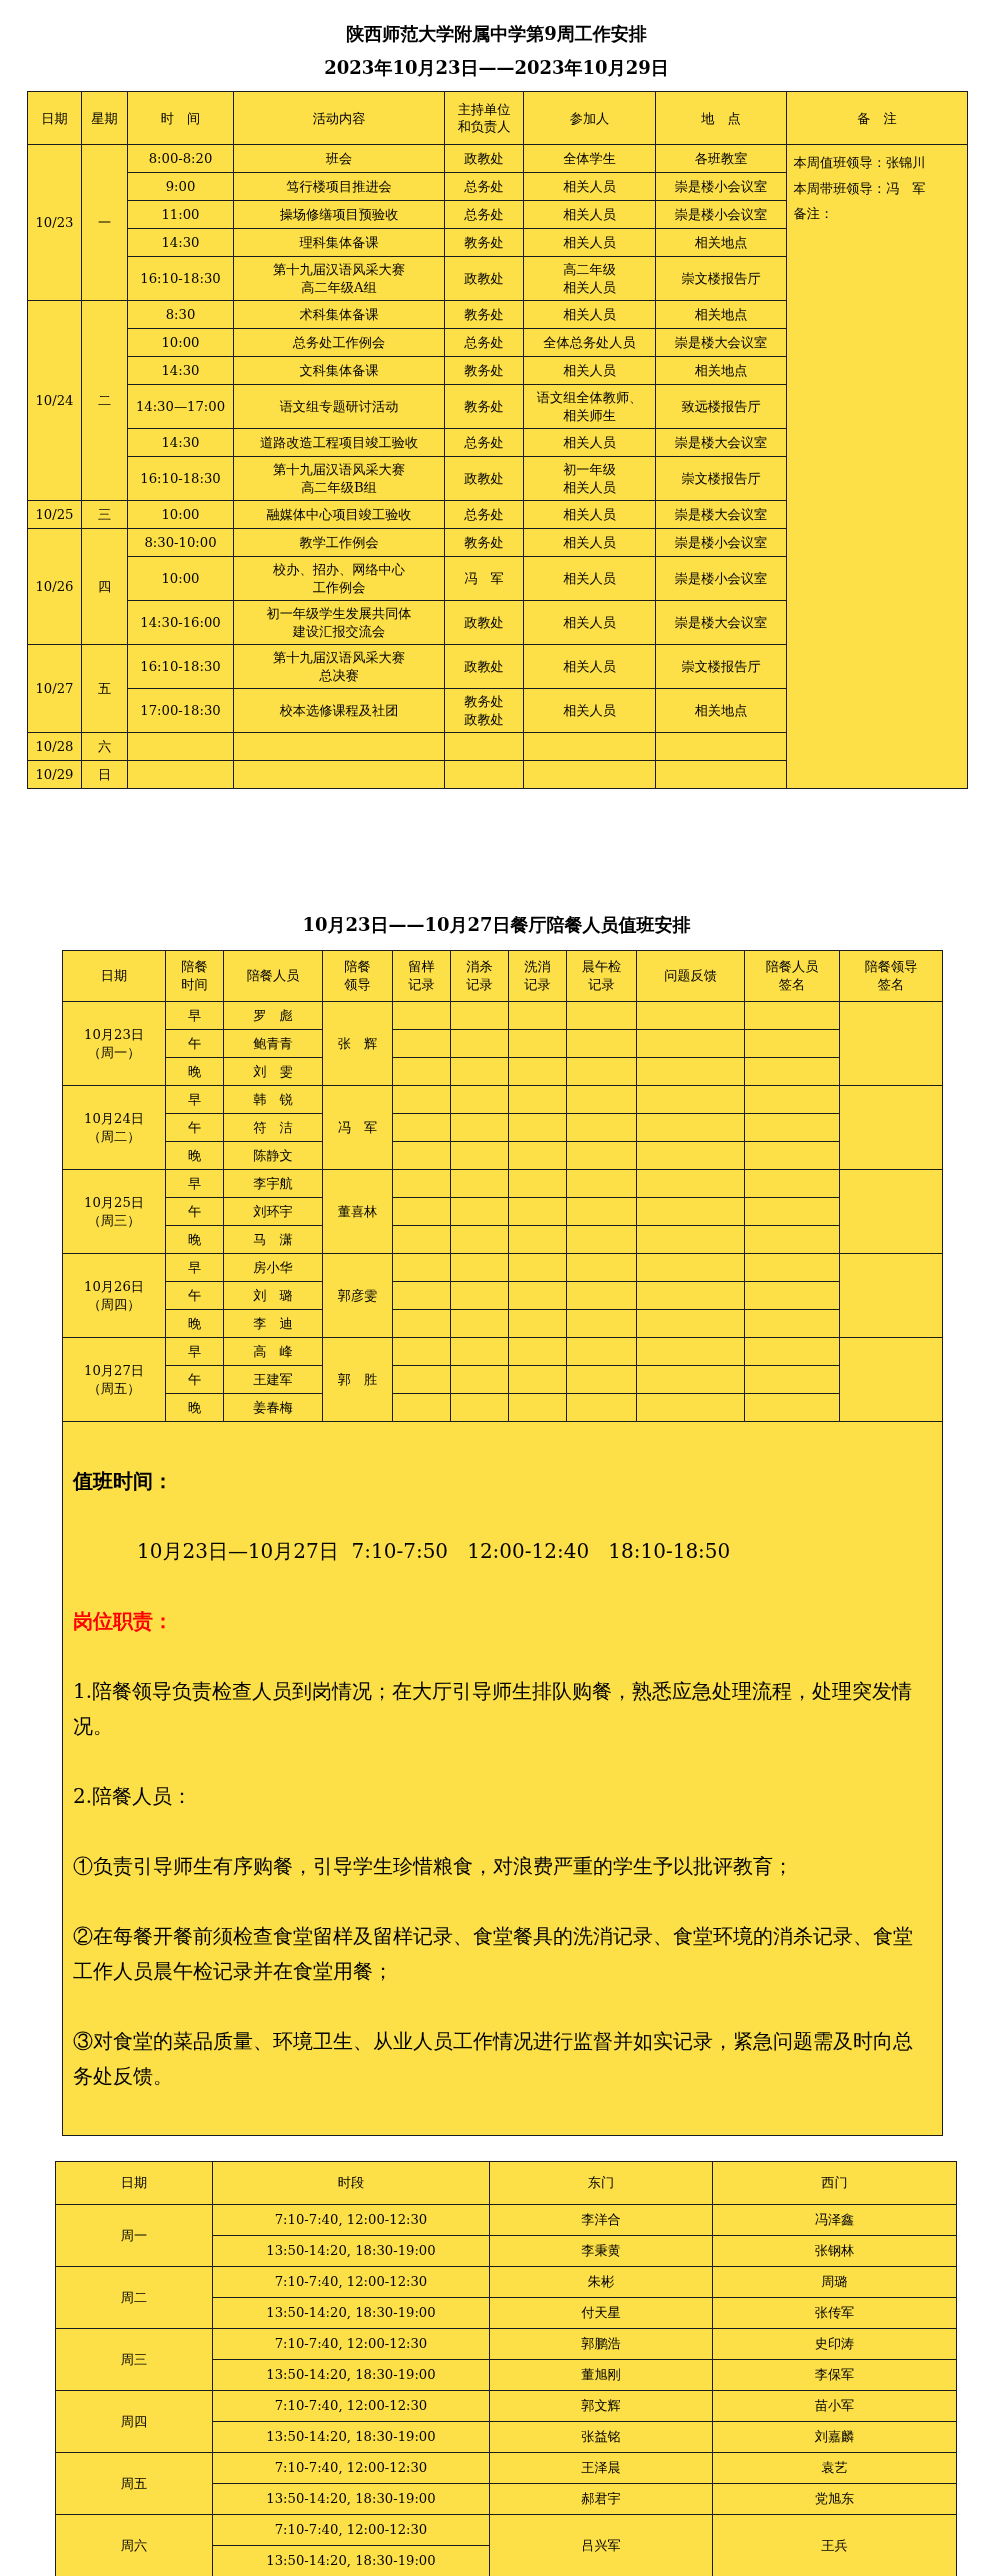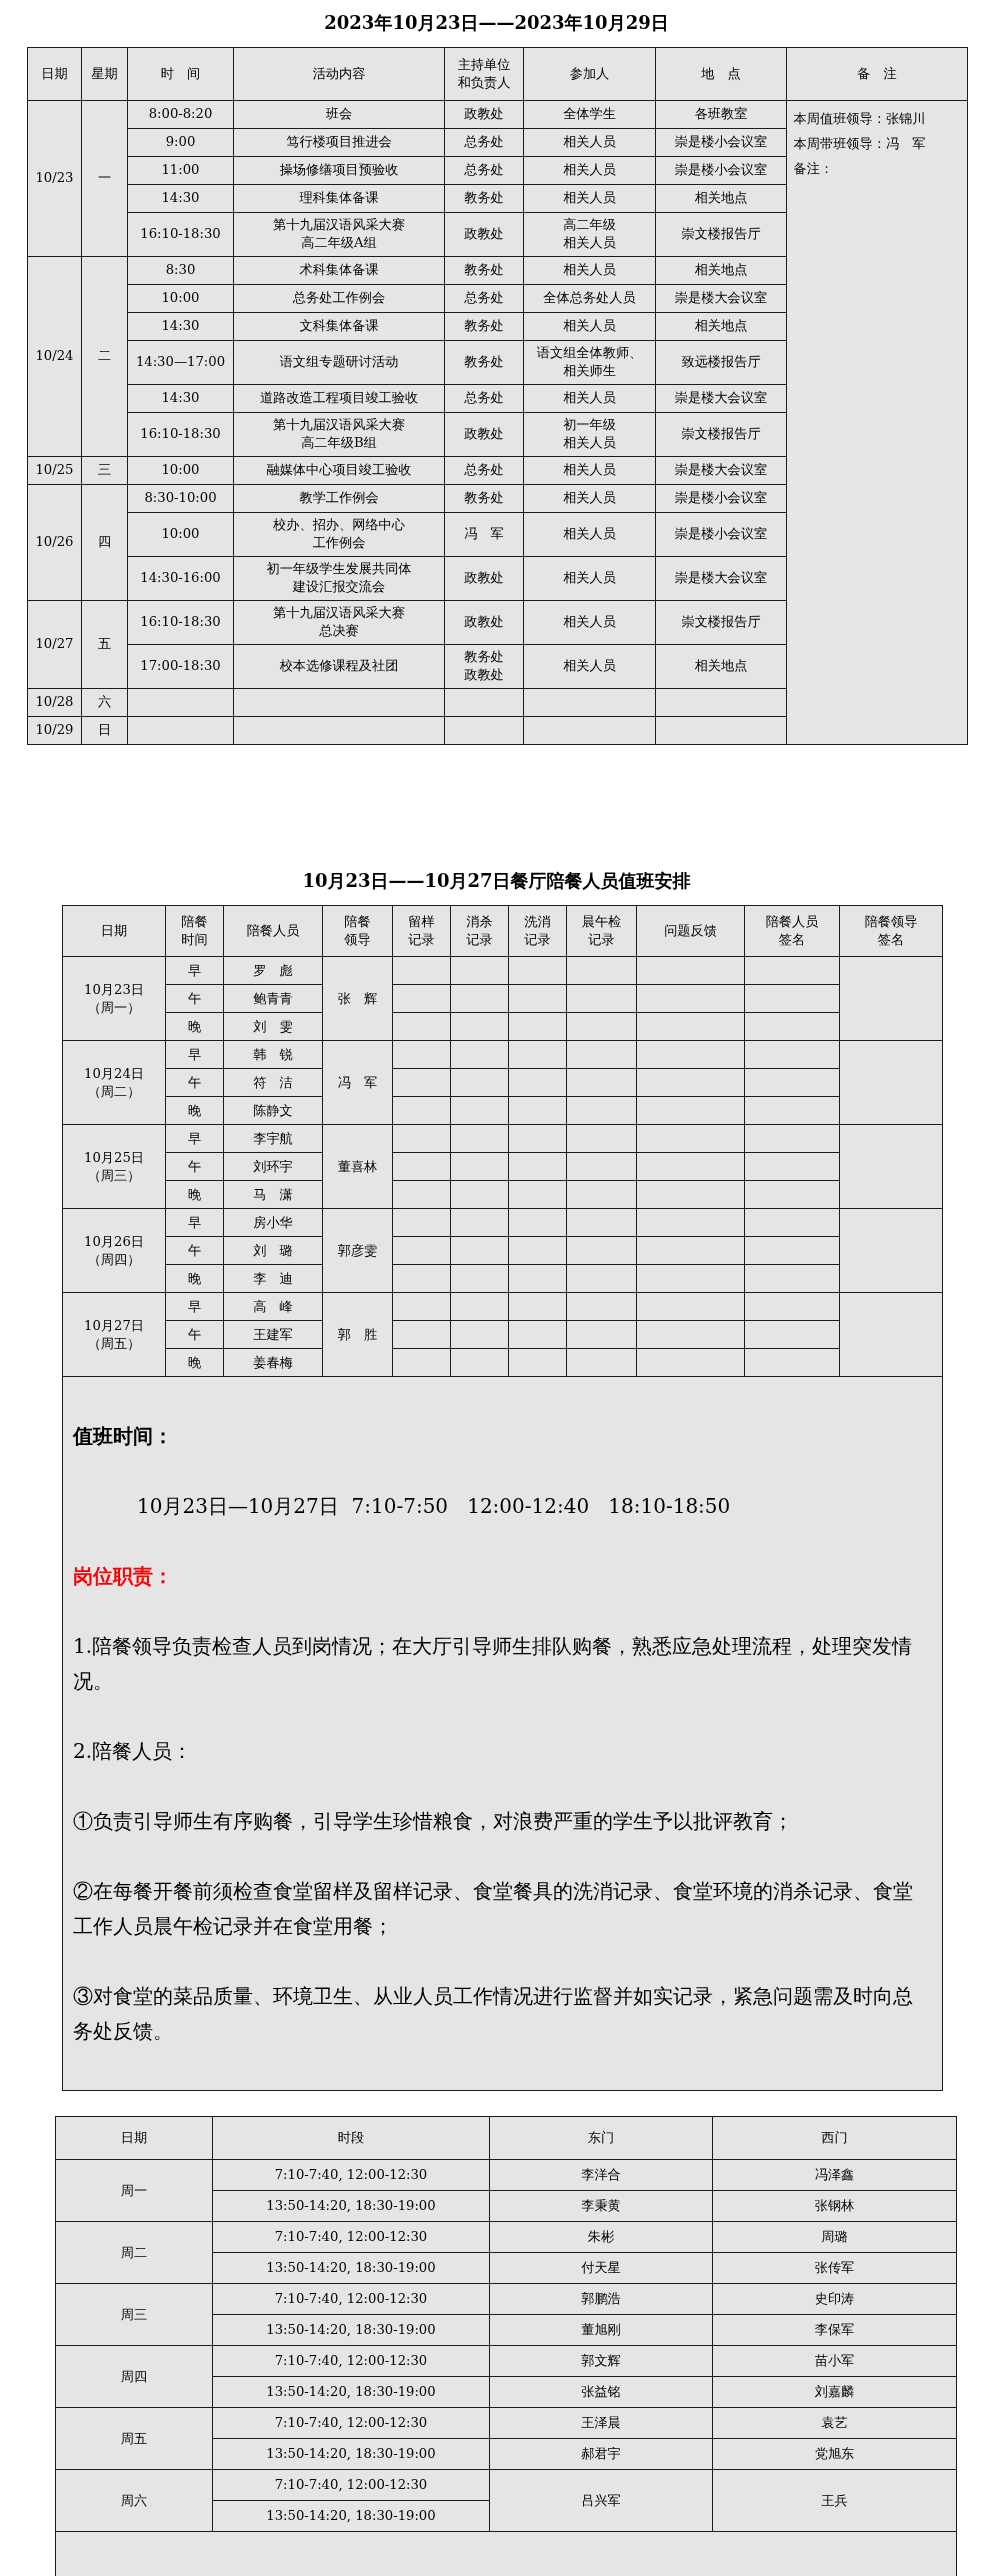--- a/index.html
+++ b/index.html
@@ -10,21 +10,21 @@
     -webkit-font-smoothing:antialiased;
   }
   .doc-title {
     text-align:center; font-weight:700; font-size:18px; line-height:1.3;
   }
   .t1-title   { padding-top:21.5px; }
   .t1-subtitle{ margin-top:10.8px; }
   .t2-title   { margin-top:124px; }
   .t3-title   { margin-top:153px; }
 
-  table { border-collapse:collapse; table-layout:fixed; background:#e5e5e5; }
+  table { border-collapse:collapse; table-layout:fixed; background:#fde047; }
   th,td {
     border:1.7px solid #1c1c1c;
     text-align:center; vertical-align:middle;
     font-size:13.2px; font-weight:400; line-height:1.35;
     padding:1.7px 3.3px; white-space:pre-line;
     box-sizing:border-box; overflow:hidden;
   }
 
   
   .t1 { margin:12.4px 0 0 27px; width:939px; }
@@ -57,20 +57,21 @@
     height:257px; text-align:left; vertical-align:top;
     padding:41px 10px 8.3px; font-size:14.5px; line-height:1.8;
   }
   .duties-h { font-weight:700; }
 </style>
 </head>
 <body>
 
 <div>
 
+  <div class="doc-title t1-title">陕西师范大学附属中学第9周工作安排</div>
   <div class="doc-title t1-subtitle">2023年10月23日——2023年10月29日</div>
 
   <table class="t1">
     <colgroup>
       <col style="width:54px">
         <col style="width:46px">
         <col style="width:106px">
         <col style="width:211px">
       <col style="width:79px">
         <col style="width:132px">

